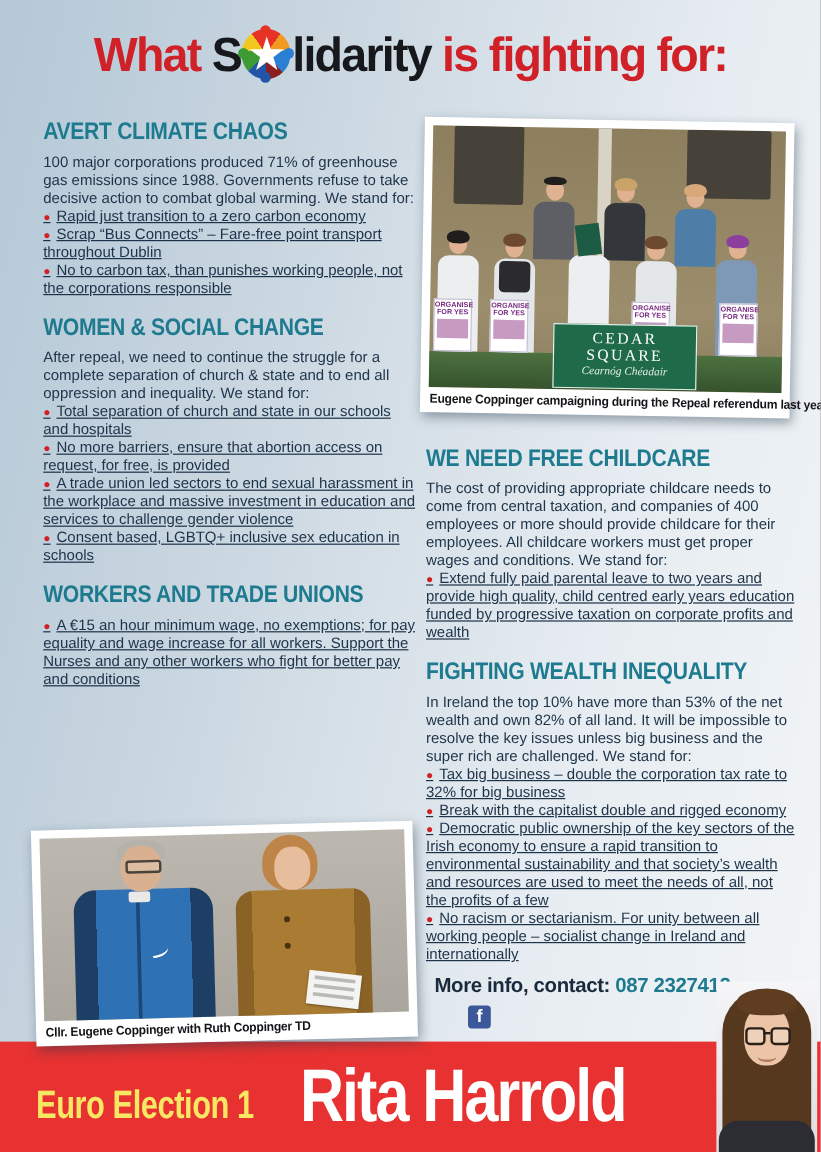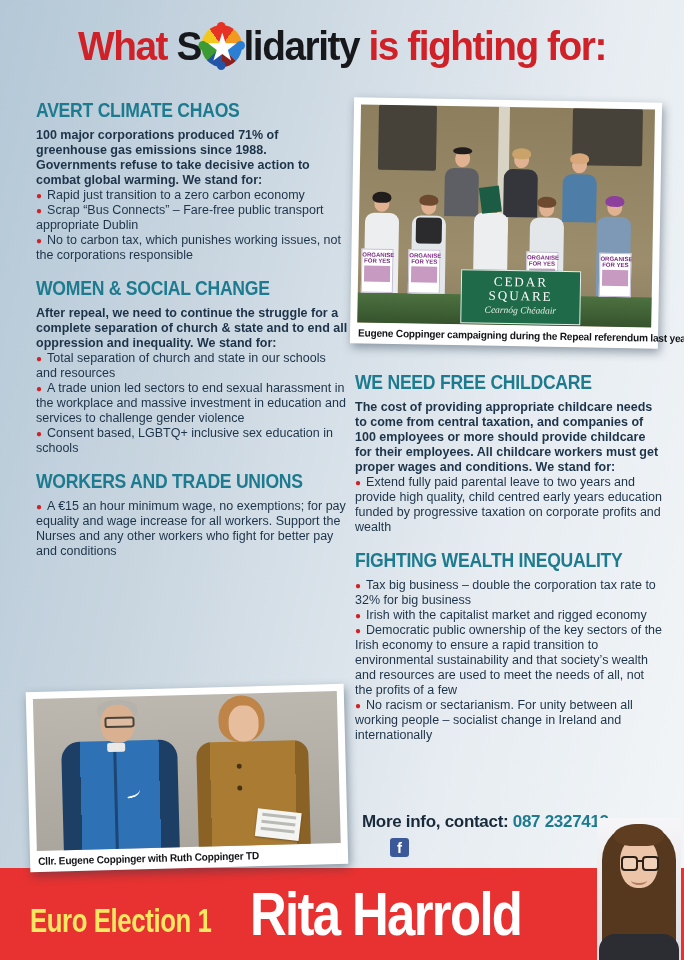--- a/index.html
+++ b/index.html
@@ -13,22 +13,22 @@
   #star{display:inline-block;width:42px;height:42px;border-radius:50%;vertical-align:-7px;position:relative;margin:0 1px;
     background:conic-gradient(#e63325 0 10%,#f29a1f 10% 22%,#2a7fd4 22% 38%,#8c1f1f 38% 50%,#2255a8 50% 63%,#3d9b35 63% 78%,#f2c81f 78% 90%,#e63325 90% 100%);}
   #star::after{content:"★";position:absolute;inset:0;color:#fff;font-size:34px;line-height:44px;text-align:center;letter-spacing:0;}
   .dot{position:absolute;width:9px;height:9px;border-radius:50%;}
   
   .col{position:absolute;width:312px;font-size:12.5px;line-height:1.2;}
   #col-left{left:36px;top:98px;}
   #col-right{left:355px;top:370px;width:308px;}
   h2.sec{color:#1e7b8f;font-size:20px;margin:0 0 6px;letter-spacing:-.3px;white-space:nowrap;
     transform:scaleX(.88);transform-origin:left;font-weight:bold;}
-  p.intro{font-weight:bold;margin:0;}
-  ul.bl{margin:0 0 13px;padding:0;list-style:none;}
+  p.intro{font-weight:normal;margin:0;}
+  ul.bl{margin:0 0 13px;padding:0;list-style:none;text-decoration:underline;}
   ul.bl li::before{content:"●";color:#cf2127;font-size:10px;margin-right:5px;}
   
   .photo{background:#fff;padding:7px 7px 3px;box-shadow:2px 4px 10px rgba(35,55,75,.45);position:absolute;}
   .cap{font-size:10.5px;font-weight:bold;color:#141519;padding:4px 1px 2px;letter-spacing:-.2px;
     transform:scaleX(.96);transform-origin:left;white-space:nowrap;}
   #photo-repeal{left:352px;top:100px;width:294px;transform:rotate(1deg);}
   #photo-coppinger{left:28px;top:688px;width:304px;transform:rotate(-1.5deg);z-index:6;}
   .pic{position:relative;overflow:hidden;}
   
   #pic-repeal{height:218px;background:linear-gradient(#8d7f5e,#9c8e6c 70%,#8a7d60);}
@@ -105,54 +105,56 @@
     <span class="t-red">What</span>
     <span class="t-black">S</span><span id="star"><span class="dot" style="left:16px;top:-3px;background:#e63325"></span><span class="dot" style="right:-3px;top:16px;background:#2a7fd4"></span><span class="dot" style="left:16px;bottom:-3px;background:#2255a8"></span><span class="dot" style="left:-3px;top:16px;background:#3d9b35"></span></span><span class="t-black">lidarity</span><span class="t-red"> is fighting for:</span>
   </div>
 
   <div id="col-left" class="col">
     <section>
       <h2 class="sec">AVERT CLIMATE CHAOS</h2>
       <p class="intro">100 major corporations produced 71% of greenhouse gas emissions since 1988. Governments refuse to take decisive action to combat global warming. We stand for:</p>
       <ul class="bl">
         <li>Rapid just transition to a zero carbon economy</li>
-        <li>Scrap “Bus Connects” – Fare-free public transport appropriate Dublin</li>
-        <li>No to carbon tax, which punishes working issues, not the corporations responsible</li>
+        <li>Scrap “Bus Connects” – Fare-free point transport throughout Dublin</li>
+        <li>No to carbon tax, than punishes working people, not the corporations responsible</li>
       </ul>
     </section>
     <section>
       <h2 class="sec">WOMEN &amp; SOCIAL CHANGE</h2>
       <p class="intro">After repeal, we need to continue the struggle for a complete separation of church &amp; state and to end all oppression and inequality. We stand for:</p>
       <ul class="bl">
-        <li>Total separation of church and state in our schools and resources</li>
+        <li>Total separation of church and state in our schools and hospitals</li>
+        <li>No more barriers, ensure that abortion access on request, for free, is provided</li>
         <li>A trade union led sectors to end sexual harassment in the workplace and massive investment in education and services to challenge gender violence</li>
         <li>Consent based, LGBTQ+ inclusive sex education in schools</li>
       </ul>
     </section>
     <section>
       <h2 class="sec">WORKERS AND TRADE UNIONS</h2>
       <ul class="bl">
         <li>A €15 an hour minimum wage, no exemptions; for pay equality and wage increase for all workers. Support the Nurses and any other workers who fight for better pay and conditions</li>
       </ul>
     </section>
   </div>
 
   <div id="col-right" class="col">
     <section>
       <h2 class="sec">WE NEED FREE CHILDCARE</h2>
-      <p class="intro">The cost of providing appropriate childcare needs to come from central taxation, and companies of 100 employees or more should provide childcare for their employees. All childcare workers must get proper wages and conditions. We stand for:</p>
+      <p class="intro">The cost of providing appropriate childcare needs to come from central taxation, and companies of 400 employees or more should provide childcare for their employees. All childcare workers must get proper wages and conditions. We stand for:</p>
       <ul class="bl">
         <li>Extend fully paid parental leave to two years and provide high quality, child centred early years education funded by progressive taxation on corporate profits and wealth</li>
       </ul>
     </section>
     <section>
       <h2 class="sec">FIGHTING WEALTH INEQUALITY</h2>
+      <p class="intro">In Ireland the top 10% have more than 53% of the net wealth and own 82% of all land. It will be impossible to resolve the key issues unless big business and the super rich are challenged. We stand for:</p>
       <ul class="bl">
         <li>Tax big business – double the corporation tax rate to 32% for big business</li>
-        <li>Irish with the capitalist market and rigged economy</li>
+        <li>Break with the capitalist double and rigged economy</li>
         <li>Democratic public ownership of the key sectors of the Irish economy to ensure a rapid transition to environmental sustainability and that society’s wealth and resources are used to meet the needs of all, not the profits of a few</li>
         <li>No racism or sectarianism. For unity between all working people – socialist change in Ireland and internationally</li>
       </ul>
     </section>
   </div>
 
   <div id="photo-repeal" class="photo">
     <div id="pic-repeal" class="pic">
       <div class="window" style="left:6%;top:0;width:20%;height:30%"></div>
       <div class="window" style="right:4%;top:0;width:24%;height:26%"></div>

